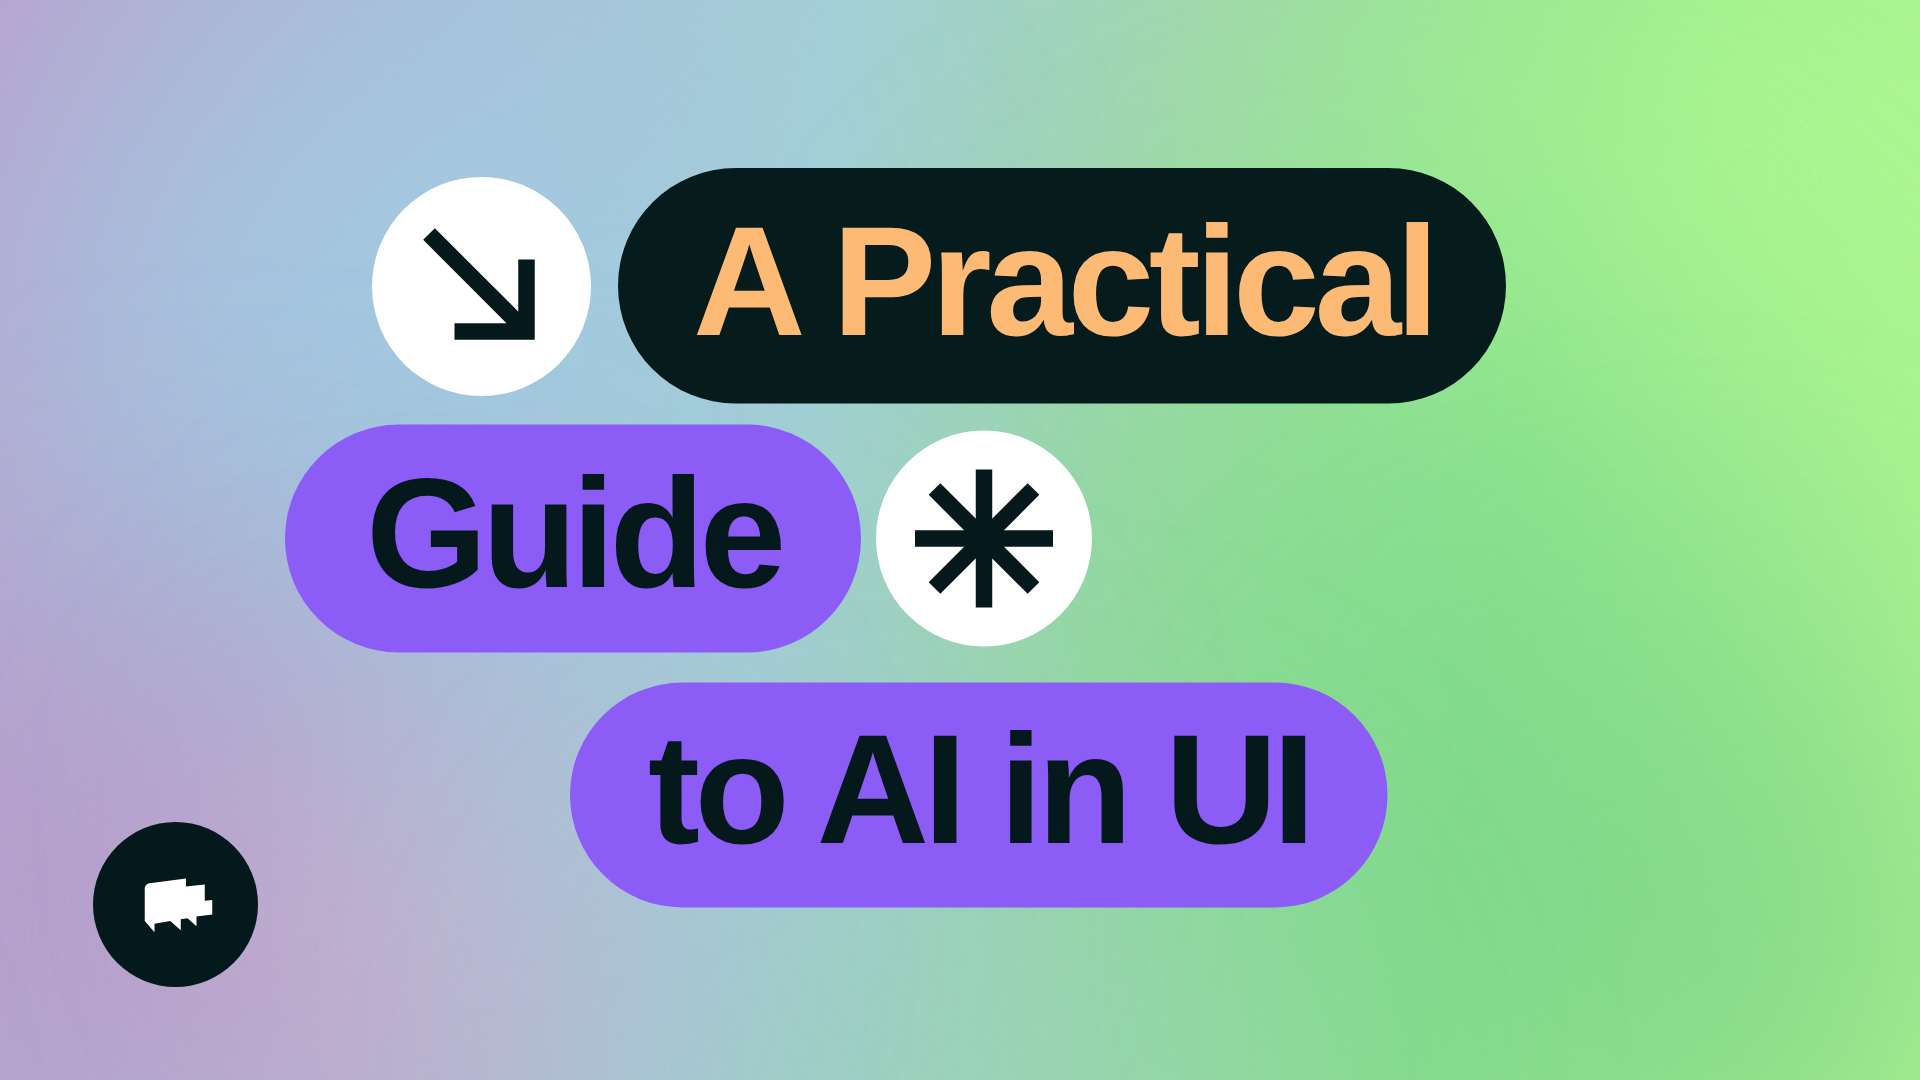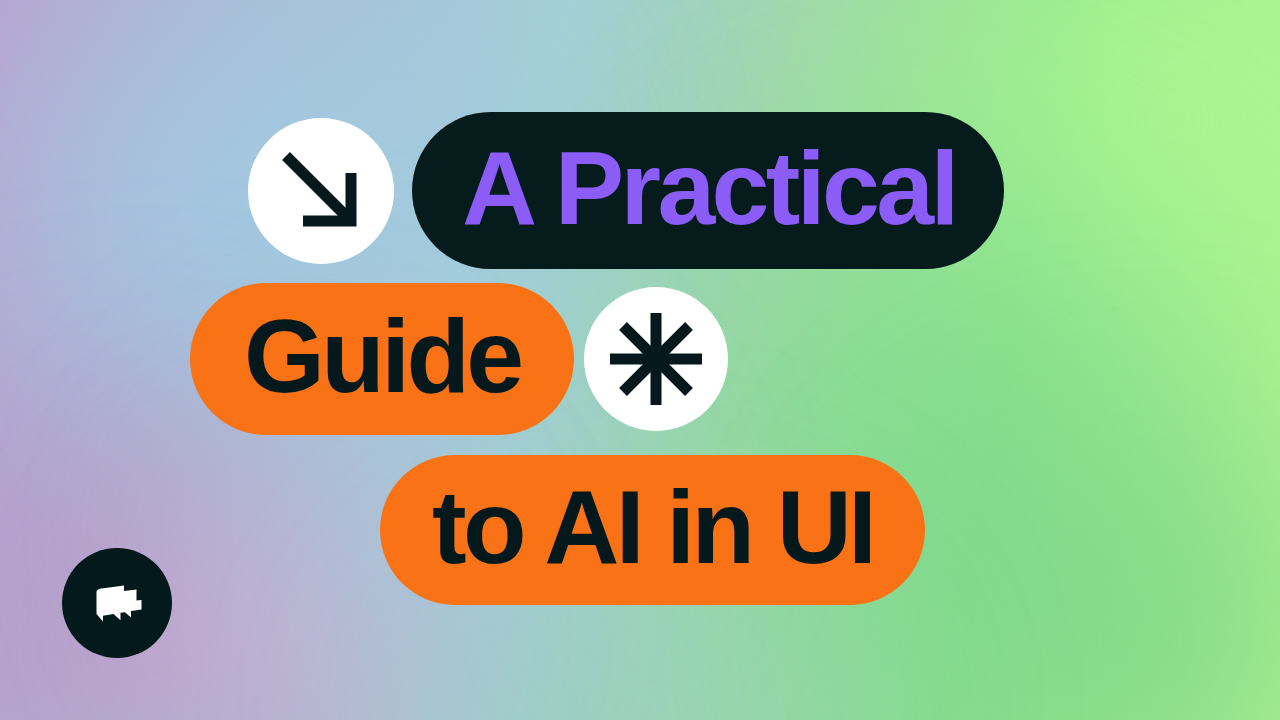--- a/index.html
+++ b/index.html
@@ -109,24 +109,24 @@
     white-space: nowrap;
   }
   .pill-text {
     font-weight: 600;
     letter-spacing: -0.035em;
     line-height: 1;
   }
 
   .pill-dark {
     background: #051b1c;
-    color: #8b5cf6;
+    color: #fdba74;
   }
   .pill-light {
-    background: #f97316;
+    background: #8b5cf6;
     color: #05191c;
   }
 
   
   .pill-practical {
     height: 157px;
     padding: 0 48px 0 50px;
     margin-left: 18px;
   }
   .pill-practical .pill-text {

